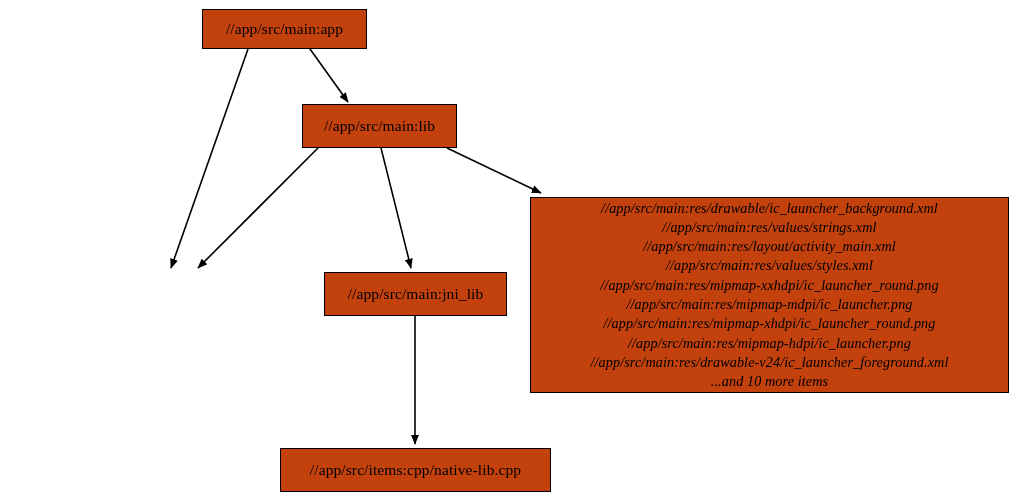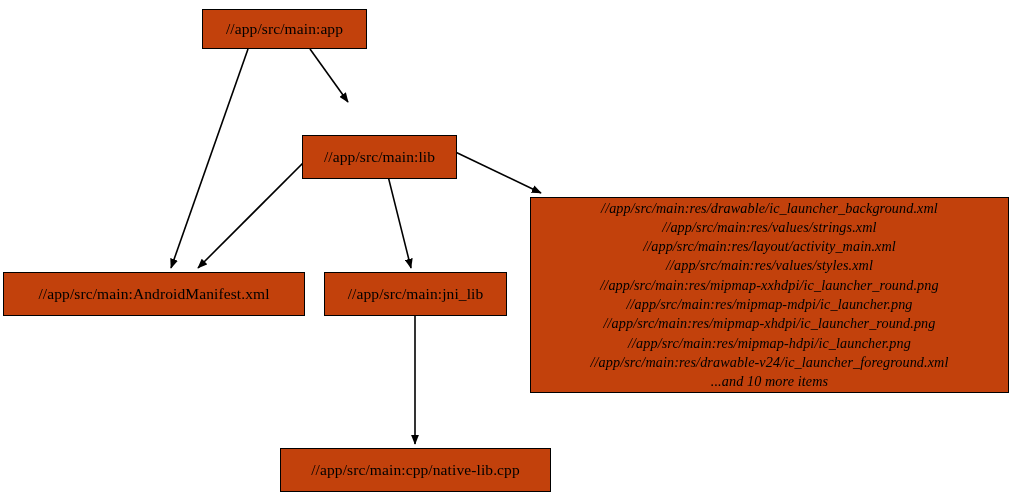--- a/index.html
+++ b/index.html
@@ -42,21 +42,21 @@
     white-space: pre;
     font-size: 15.5px;
     letter-spacing: 0.1px;
   }
   .node-multiline .node-label {
     font-size: 14.2px;
     line-height: 19.3px;
     font-style: italic;
   }
   .node-app      { left: 202px; top: 9px;   width: 165px; height: 40px; }
-  .node-lib      { left: 302px; top: 104px; width: 155px; height: 44px; margin-top: 31px; }
+  .node-lib      { left: 302px; top: 104px; width: 155px; height: 44px; }
   .node-manifest { left: 3px;   top: 272px; width: 302px; height: 44px; }
   .node-jni      { left: 324px; top: 272px; width: 183px; height: 44px; align-items: center; }
   .node-res      { left: 530px; top: 197px; width: 479px; height: 196px; }
   .node-cpp      { left: 280px; top: 448px; width: 271px; height: 44px; }
 </style>
 </head>
 <body>
 
 <div id="graph-canvas">
 
@@ -81,30 +81,27 @@
   </svg>
 
   <div class="node node-app">
     <span class="node-label">//app/src/main:app</span>
   </div>
 
   <div class="node node-lib">
     <span class="node-label">//app/src/main:lib</span>
   </div>
 
-  <div class="node node-manifest">
-    <span class="node-label">//app/src/main:AndroidManifest.xml</span>
-  </div>
 
   <div class="node node-jni">
     <span class="node-label">//app/src/main:jni_lib</span>
   </div>
 
   <div class="node node-cpp">
-    <span class="node-label">//app/src/main:cpp/native-lib.cpp</span>
+    <span class="node-label">//app/src/items:cpp/native-lib.cpp</span>
   </div>
 
   <div class="node node-res node-multiline">
     <span class="node-label">//app/src/main:res/drawable/ic_launcher_background.xml
 //app/src/main:res/values/strings.xml
 //app/src/main:res/layout/activity_main.xml
 //app/src/main:res/values/styles.xml
 //app/src/main:res/mipmap-xxhdpi/ic_launcher_round.png
 //app/src/main:res/mipmap-mdpi/ic_launcher.png
 //app/src/main:res/mipmap-xhdpi/ic_launcher_round.png

